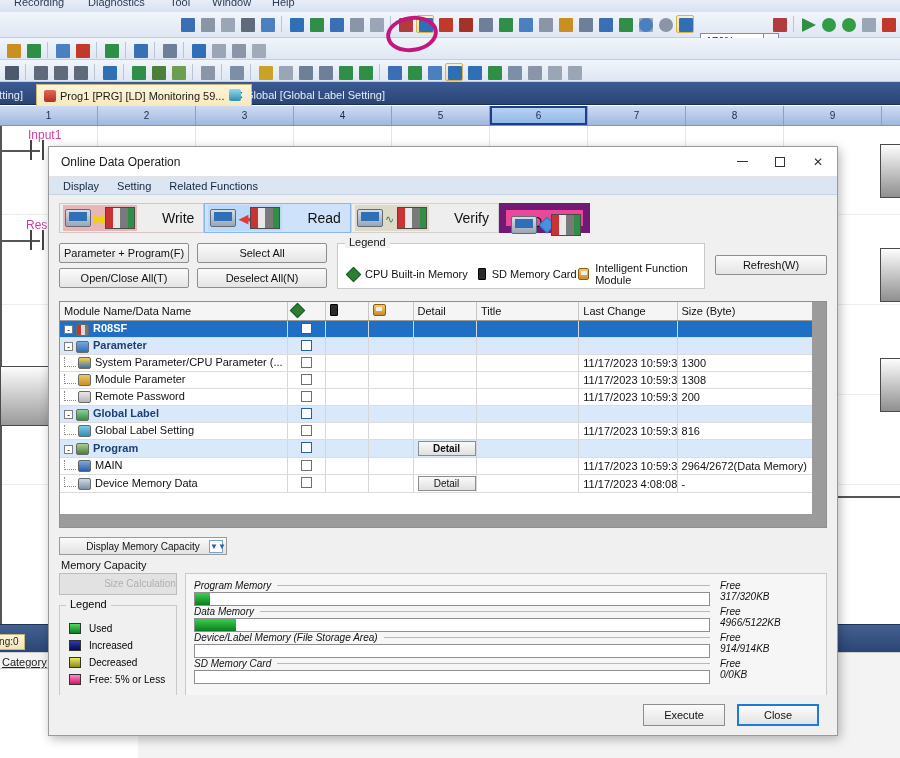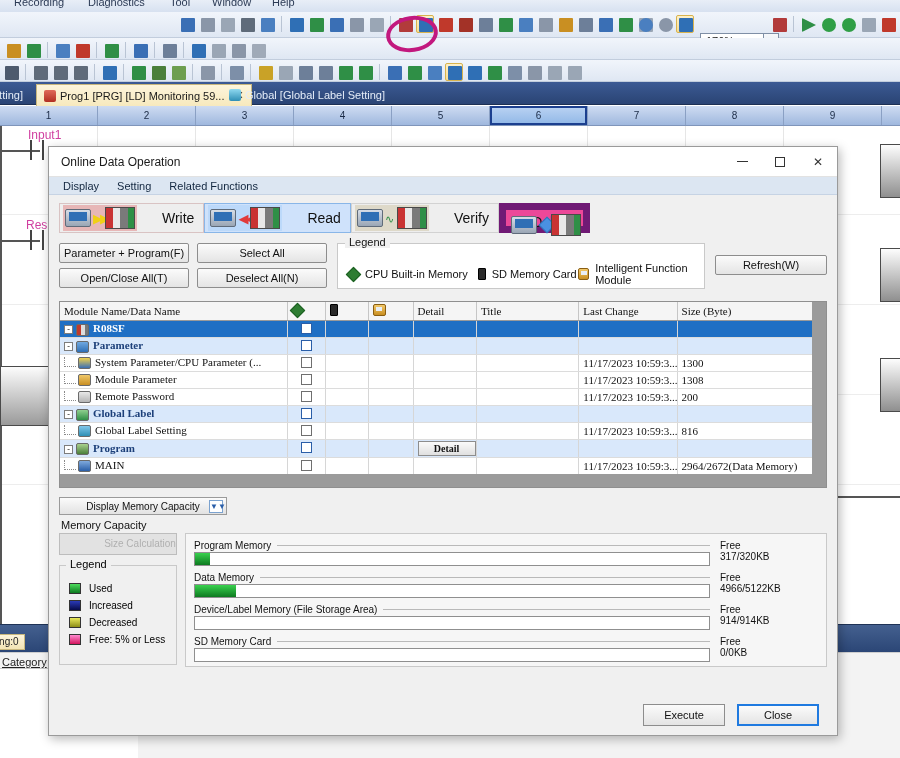--- a/index.html
+++ b/index.html
@@ -237,21 +237,21 @@
   .ico-sd { width:8px; height:12px; background:#2a2a2a; border:1px solid #000; border-radius:1px; }
   .ico-ifm { width:13px; height:12px; background:linear-gradient(#f3c96a,#c98f22); border:1px solid #8a5e12; border-radius:2px; position:relative; }
   .ico-ifm:after { content:""; position:absolute; left:2px; top:2px; width:6px; height:4px; background:#e8eef6; }
 
   .refreshwrap { margin-left:auto; padding-top:12px; }
   .gbtn.refresh { width:112px; height:20px; }
 
   
   .tablewrap {
     margin-top:8px; border:1px solid #8f8f8f; background:#fff;
-    height:187px; overflow:hidden; position:relative;font-family:Liberation Serif, serif;
+    height:227px; overflow:hidden; position:relative;
   }
   table.grid { border-collapse:collapse; width:100%; table-layout:fixed; }
   table.grid th {
     background:#f5f5f5; border-right:1px solid #c6c6c6; border-bottom:1px solid #9a9a9a;
     font-weight:normal; font-size:11px; text-align:left; padding:2px 4px; height:17px; color:#111;
   }
   table.grid td {
     border-right:1px solid #d6d6d6; border-bottom:1px solid #dcdcdc;
     font-size:11px; padding:1px 4px; height:17px; white-space:nowrap; overflow:hidden;
   }
@@ -324,21 +324,21 @@
   .mlegend {
     margin-top:10px; border:1px solid #c9c9c9; background:#f0f0f0;
     width:118px; height:100px; position:relative; padding-top:14px;
   }
   .mlegend .cap { position:absolute; left:6px; top:-8px; background:#f0f0f0; padding:0 4px; font-size:11px; }
   .mli { display:flex; align-items:center; gap:8px; padding:3px 0 3px 9px; font-size:10px; }
   .swatch { width:12px; height:11px; border:1px solid #333; }
   .memright {
     flex:1; border:1px solid #c9c9c9; background:#f6f6f6; padding:6px 8px 4px 8px; height:134px;
   }
-  .bar-group { margin-bottom:6px; display:flex; }
+  .bar-group { display:flex;font-style:italic; }
   .bar-main { flex:1; }
   .bar-head { display:flex; align-items:center; gap:6px; margin-bottom:1px; }
   .bar-title { font-size:10px; color:#111; white-space:nowrap; }
   .bar-rule { flex:1; height:1px; background:#b9b9b9; }
   .bar-track {
     height:14px; background:#fff; border:1px solid #8f8f8f; position:relative;
   }
   .bar-fill { height:100%; background:linear-gradient(#39d14e,#0d7a20); }
   .bar-side { width:108px; padding-left:10px; }
   .bar-free { font-size:10px; color:#111; }

